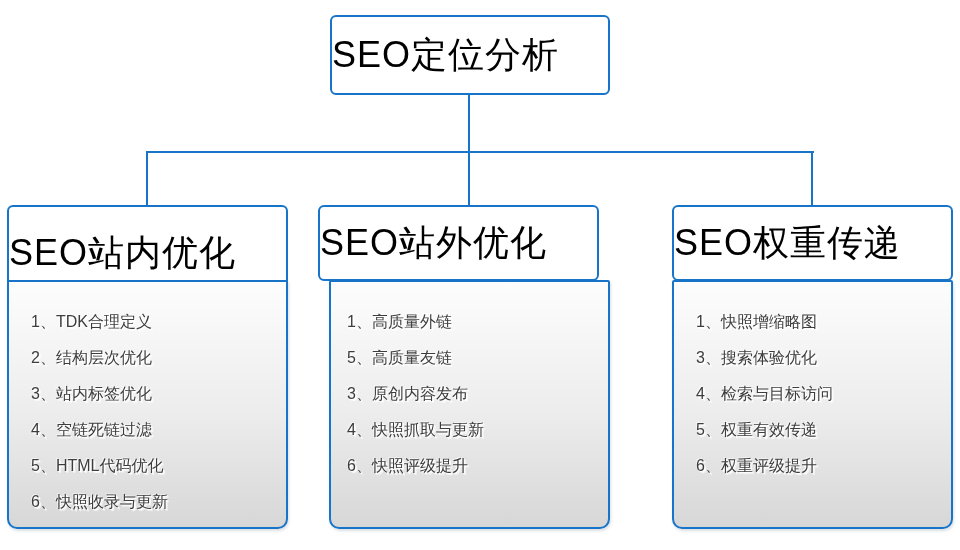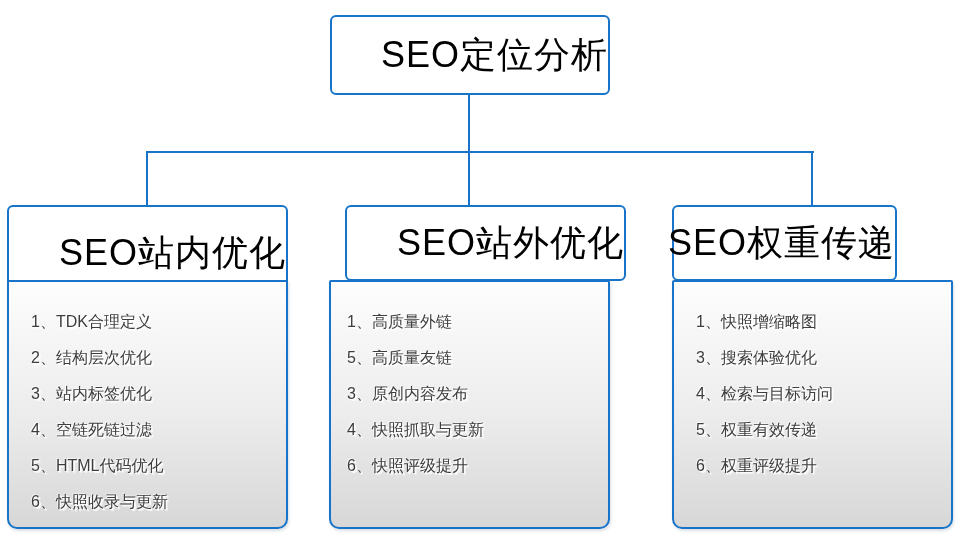--- a/index.html
+++ b/index.html
@@ -22,33 +22,33 @@
   .connector{
     position:absolute;
     background:var(--line,#1774c8);
   }
   .node-box{
     position:absolute;
     background:#ffffff;
     border:2px solid var(--box-border,#1774c8);
     border-radius:6px;
     box-sizing:border-box;
-    display:flex;align-items:center;justify-content:flex-end;
+    display:flex;align-items:center;justify-content:flex-start;
   }
   .node-title{
     font-size:36px;
     font-weight:400;
     color:var(--title-text,#000);
     letter-spacing:1px;
     white-space:nowrap;
   }
   .root-box{left:330px;top:15px;width:280px;height:80px;}
   .header-1{left:7px;top:205px;width:281px;height:96px;}
-  .header-2{left:345px;top:205px;width:281px;height:76px;}
-  .header-3{left:672px;top:205px;width:225px;height:76px;}
+  .header-2{left:318px;top:205px;width:281px;height:76px;}
+  .header-3{left:672px;top:205px;width:281px;height:76px;}
   .list-box{
     position:absolute;
     top:280px;width:281px;height:249px;
     box-sizing:border-box;
     border:2px solid var(--box-border,#1774c8);
     border-radius:2px 2px 10px 10px;
     background:linear-gradient(to bottom,
       var(--list-bg-top,#fdfdfd) 0%,
       var(--list-bg-mid,#ececec) 55%,
       var(--list-bg-bottom,#d7d7d7) 100%);

